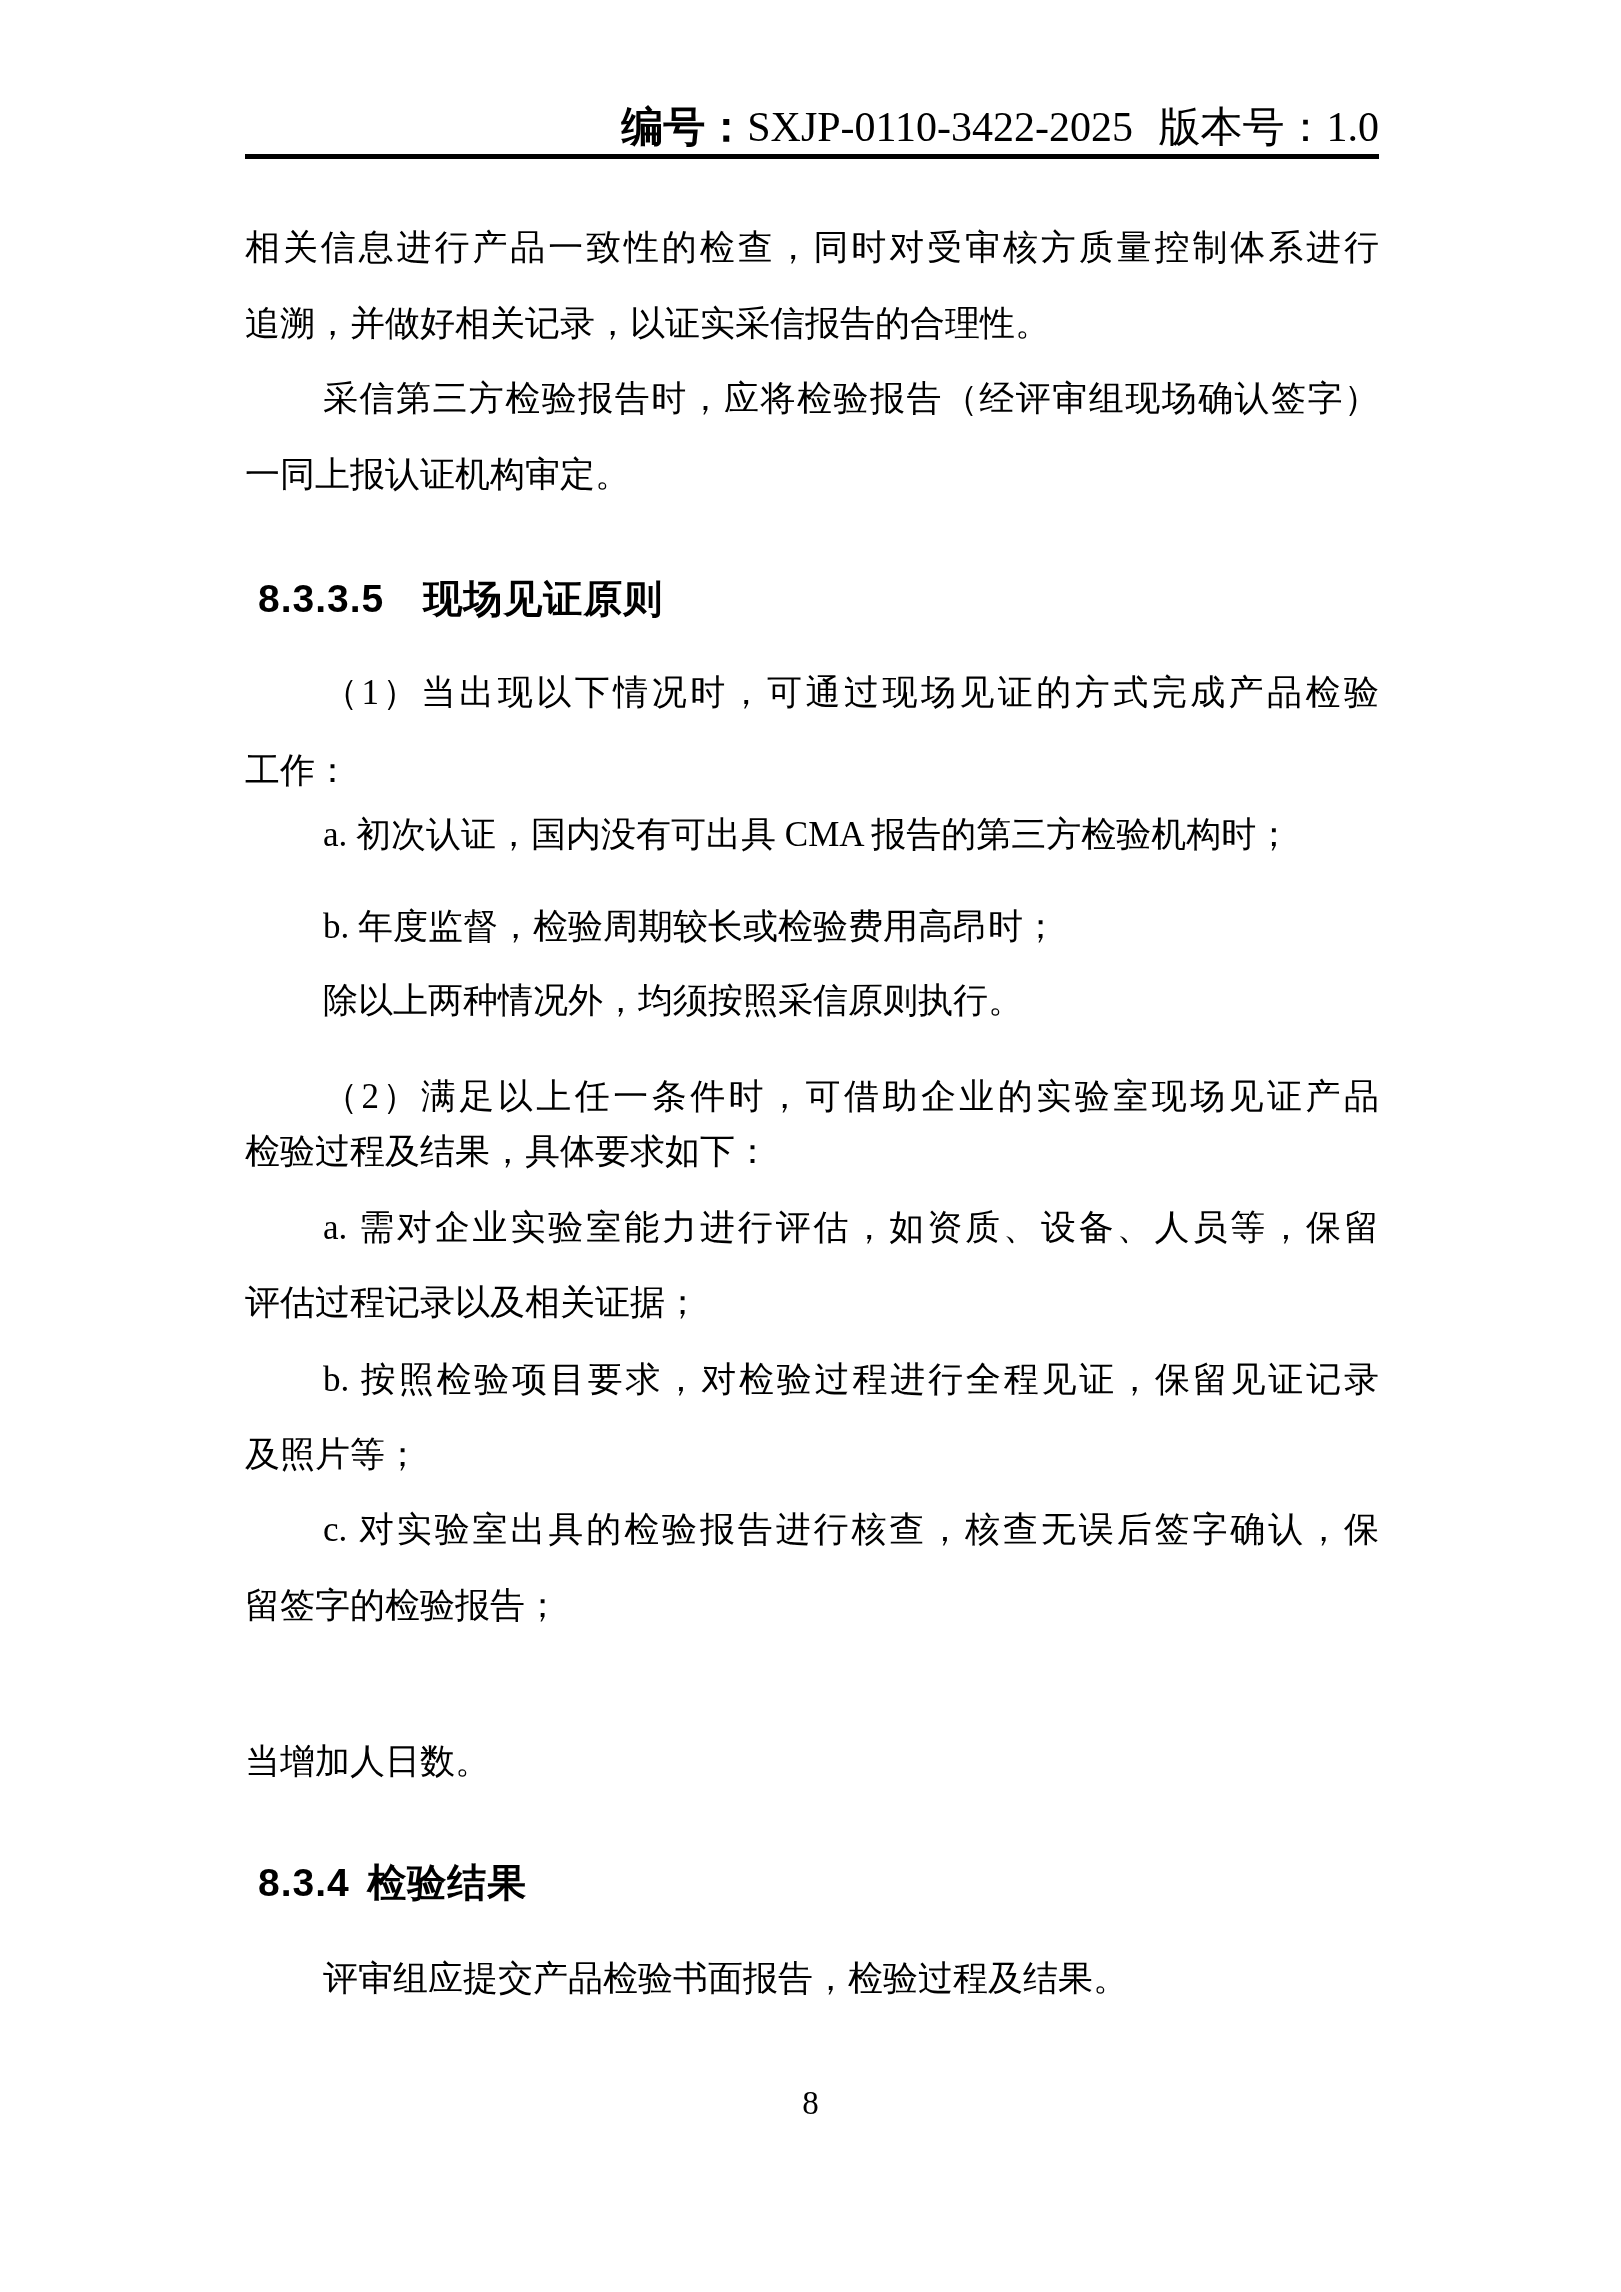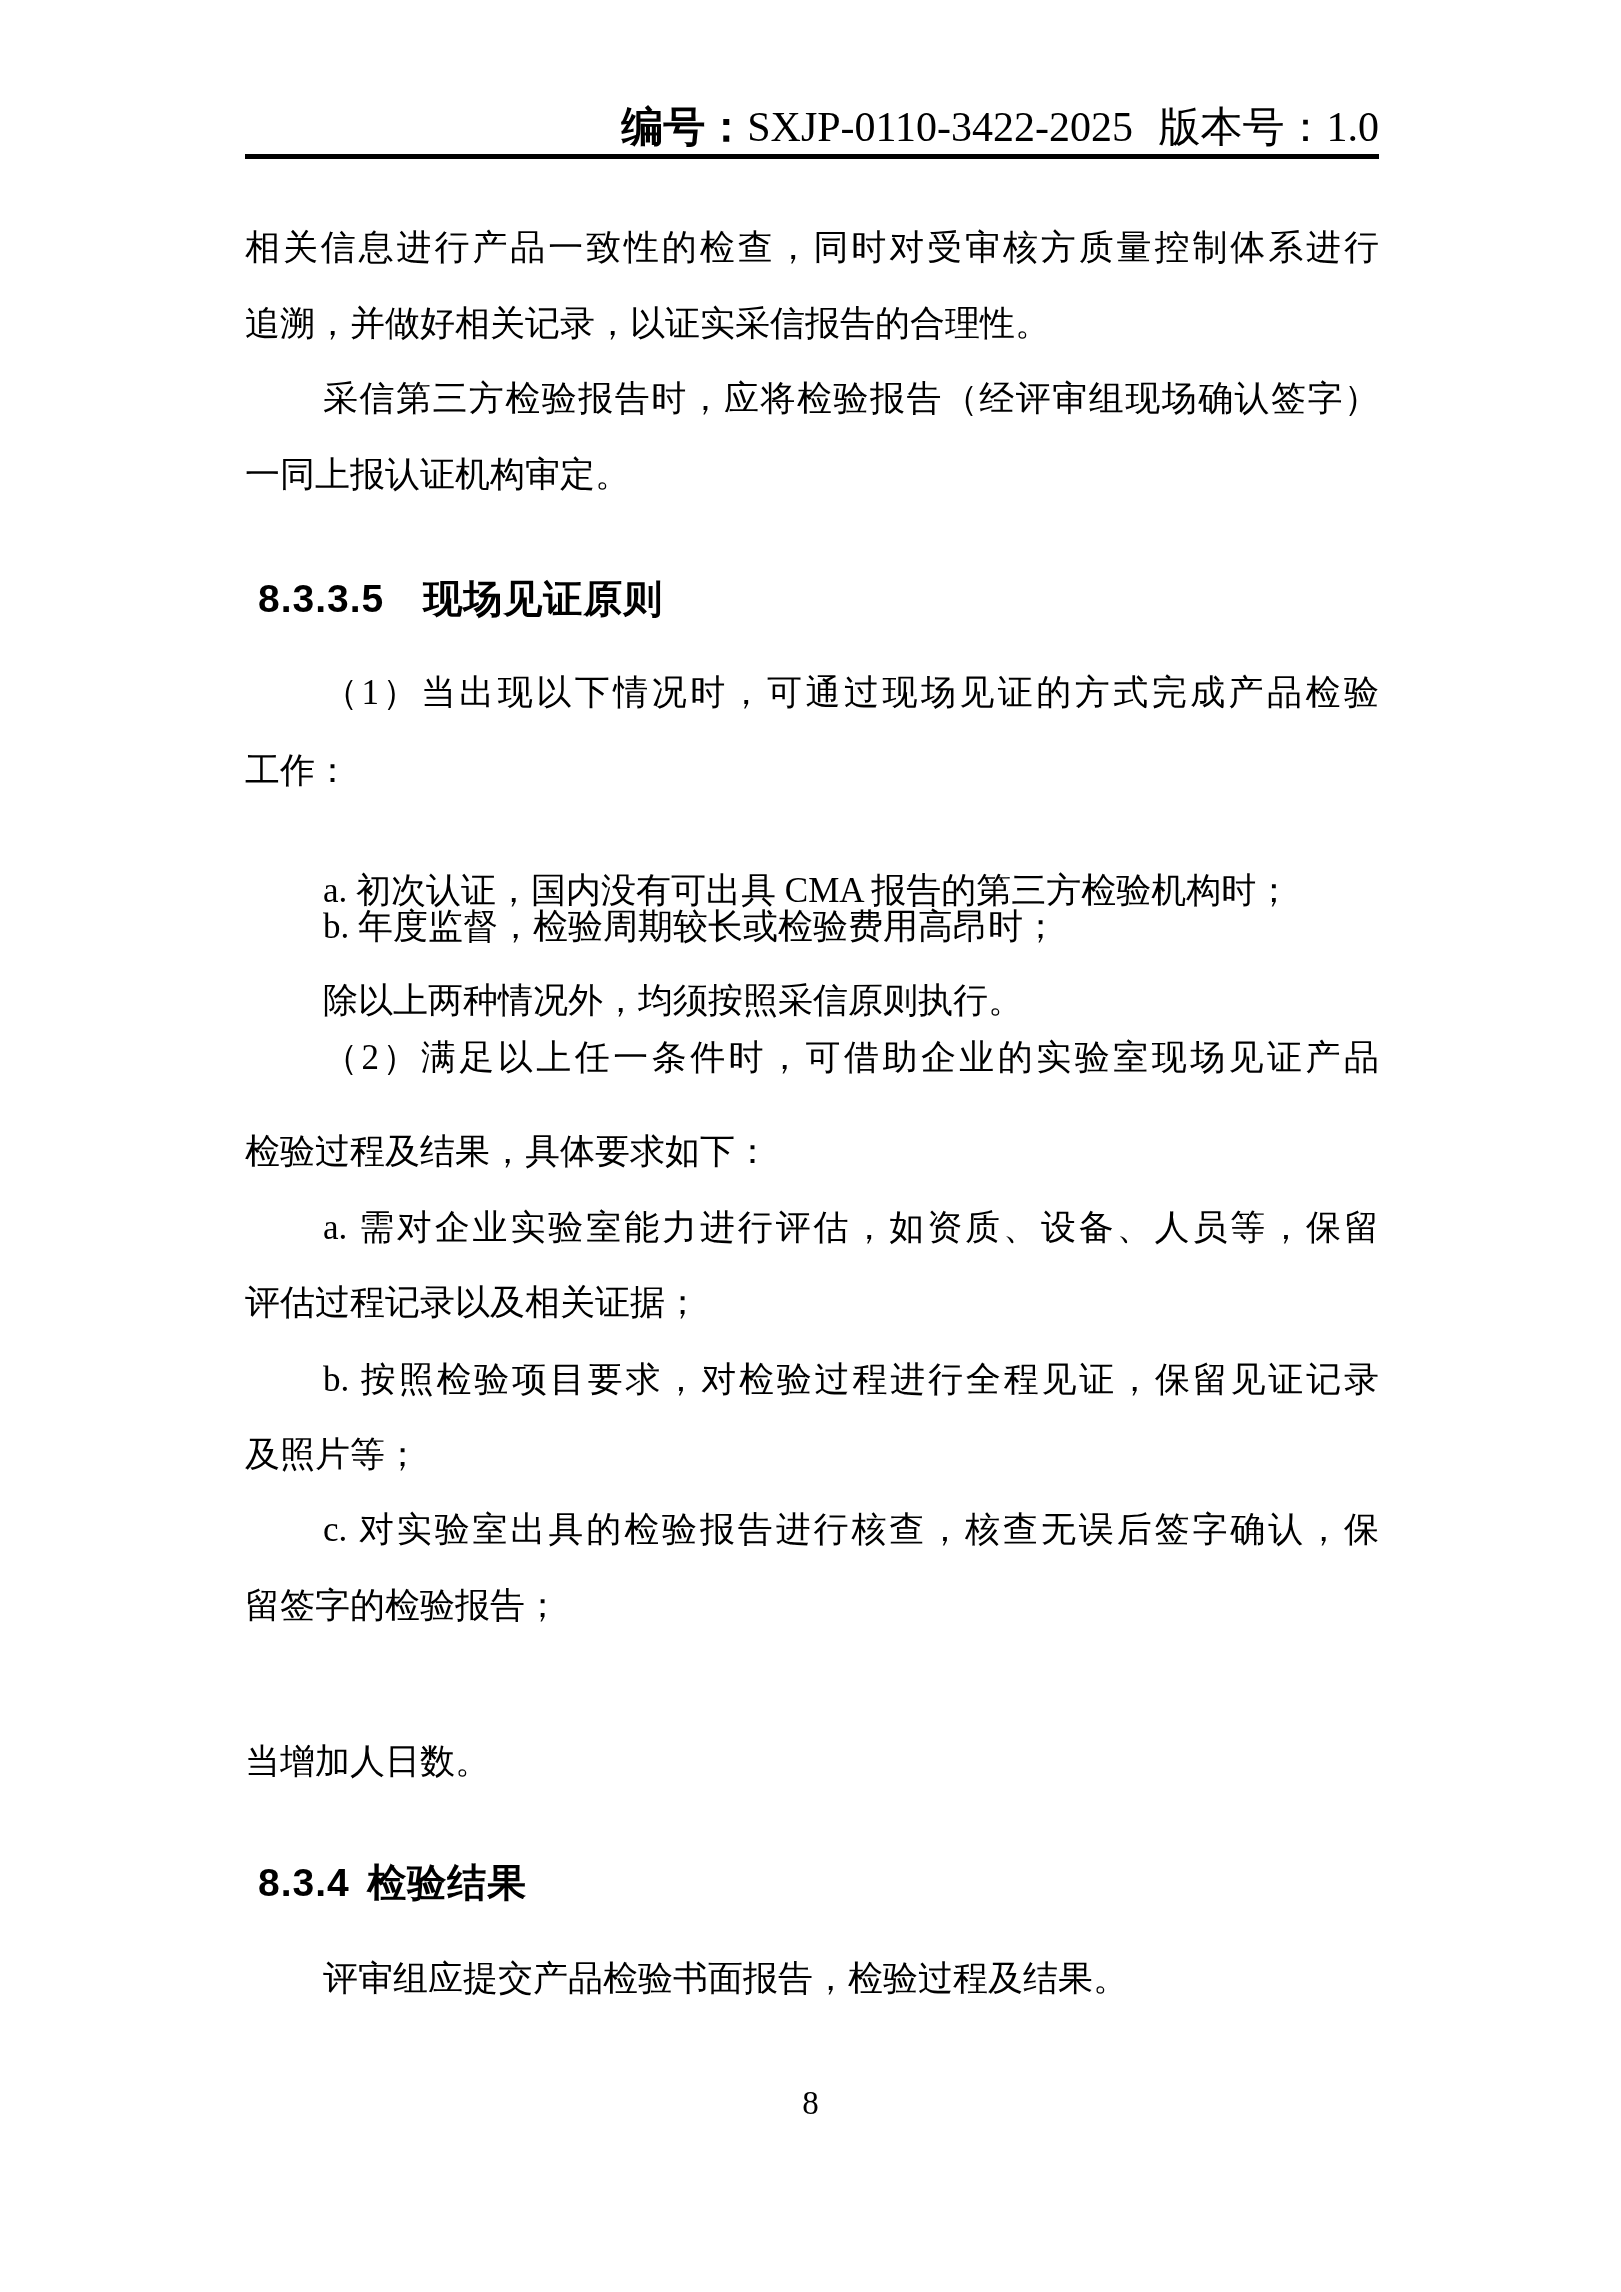--- a/index.html
+++ b/index.html
@@ -66,24 +66,24 @@
 
   <div class="line stretch" style="top:225px">相关信息进行产品一致性的检查，同时对受审核方质量控制体系进行</div>
   <div class="line" style="top:301px">追溯，并做好相关记录，以证实采信报告的合理性。</div>
   <div class="line indent stretch" style="top:376px">采信第三方检验报告时，应将检验报告（经评审组现场确认签字）</div>
   <div class="line" style="top:452px">一同上报认证机构审定。</div>
 
   <h2 class="heading" style="top:560px"><span>8.3.3.5</span><span class="gap-wide"></span><span>现场见证原则</span></h2>
 
   <div class="line indent stretch" style="top:670px">（1）当出现以下情况时，可通过现场见证的方式完成产品检验</div>
   <div class="line" style="top:748px">工作：</div>
-  <div class="line indent" style="top:868px">a. 初次认证，国内没有可出具 CMA 报告的第三方检验机构时；</div>
+  <div class="line indent" style="top:812px">a. 初次认证，国内没有可出具 CMA 报告的第三方检验机构时；</div>
   <div class="line indent" style="top:904px">b. 年度监督，检验周期较长或检验费用高昂时；</div>
   <div class="line indent" style="top:978px">除以上两种情况外，均须按照采信原则执行。</div>
-  <div class="line indent stretch" style="top:1035px">（2）满足以上任一条件时，可借助企业的实验室现场见证产品</div>
+  <div class="line indent stretch" style="top:1074px">（2）满足以上任一条件时，可借助企业的实验室现场见证产品</div>
   <div class="line" style="top:1129px">检验过程及结果，具体要求如下：</div>
   <div class="line indent stretch" style="top:1205px">a. 需对企业实验室能力进行评估，如资质、设备、人员等，保留</div>
   <div class="line" style="top:1280px">评估过程记录以及相关证据；</div>
   <div class="line indent stretch" style="top:1357px">b. 按照检验项目要求，对检验过程进行全程见证，保留见证记录</div>
   <div class="line" style="top:1432px">及照片等；</div>
   <div class="line indent stretch" style="top:1507px">c. 对实验室出具的检验报告进行核查，核查无误后签字确认，保</div>
   <div class="line" style="top:1583px">留签字的检验报告；</div>
   <div class="line" style="top:1739px">当增加人日数。</div>
 
   <h2 class="heading" style="top:1844px"><span>8.3.4</span><span class="gap-narrow"></span><span>检验结果</span></h2>

